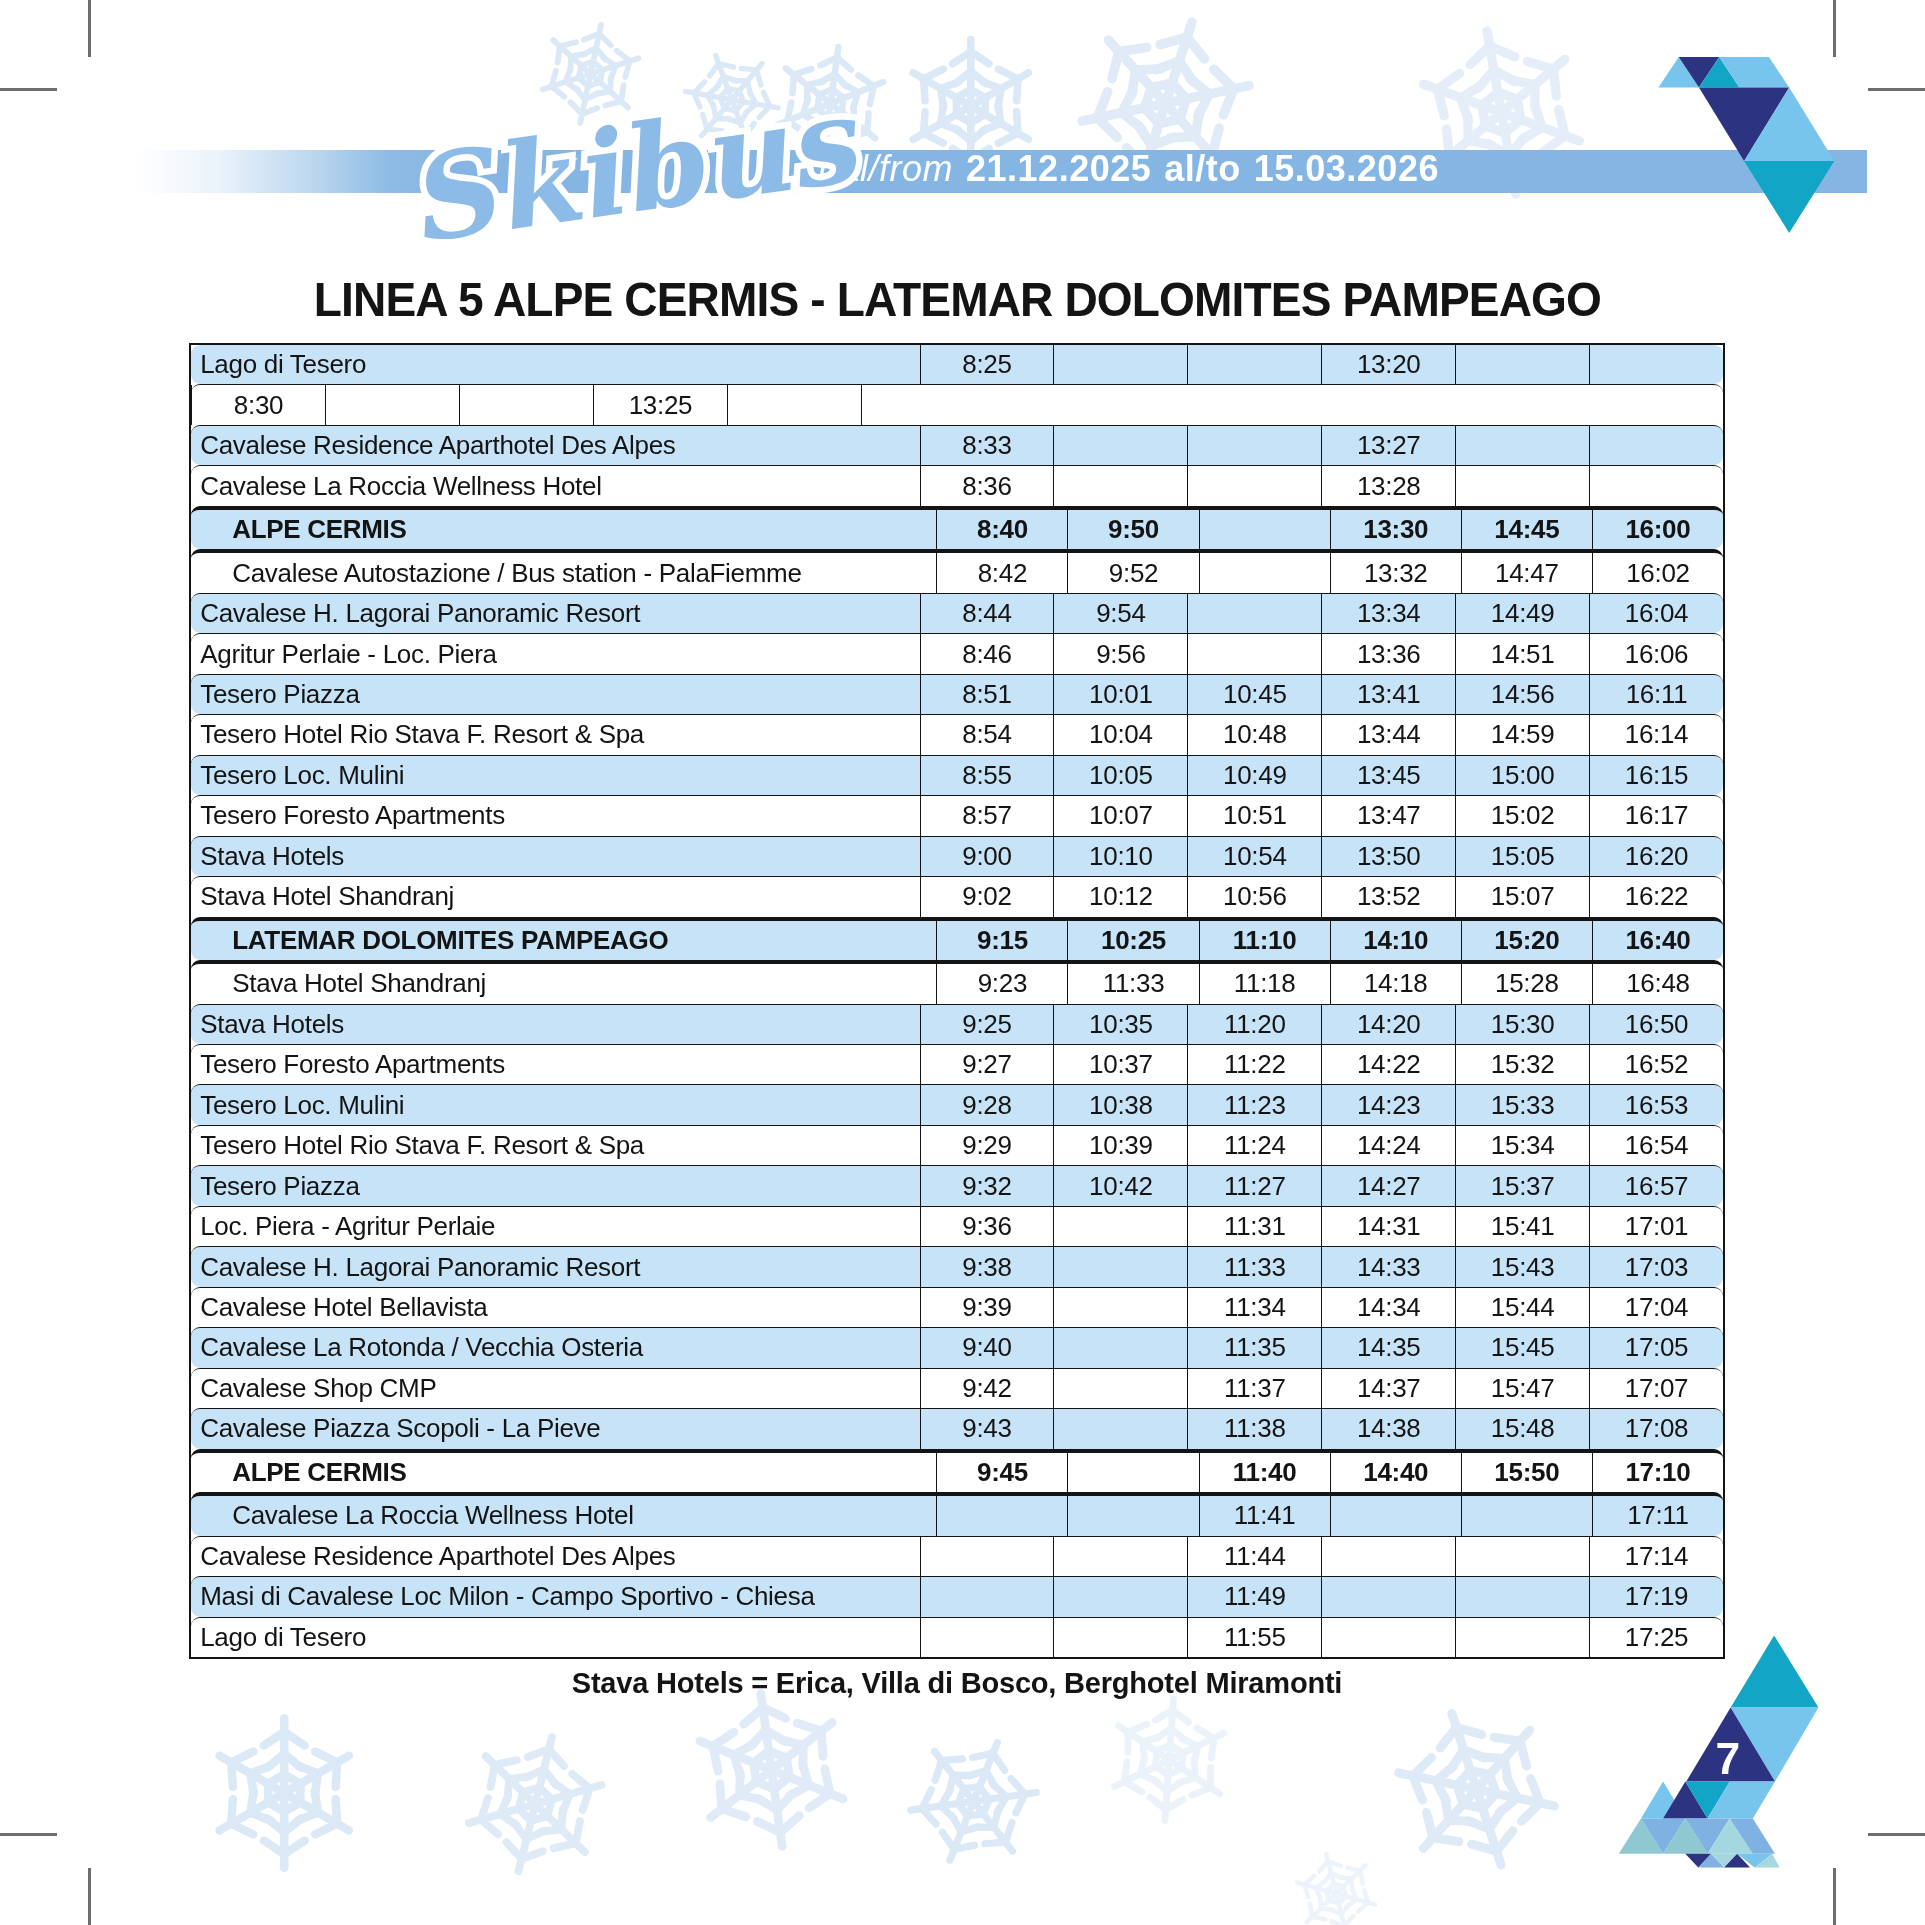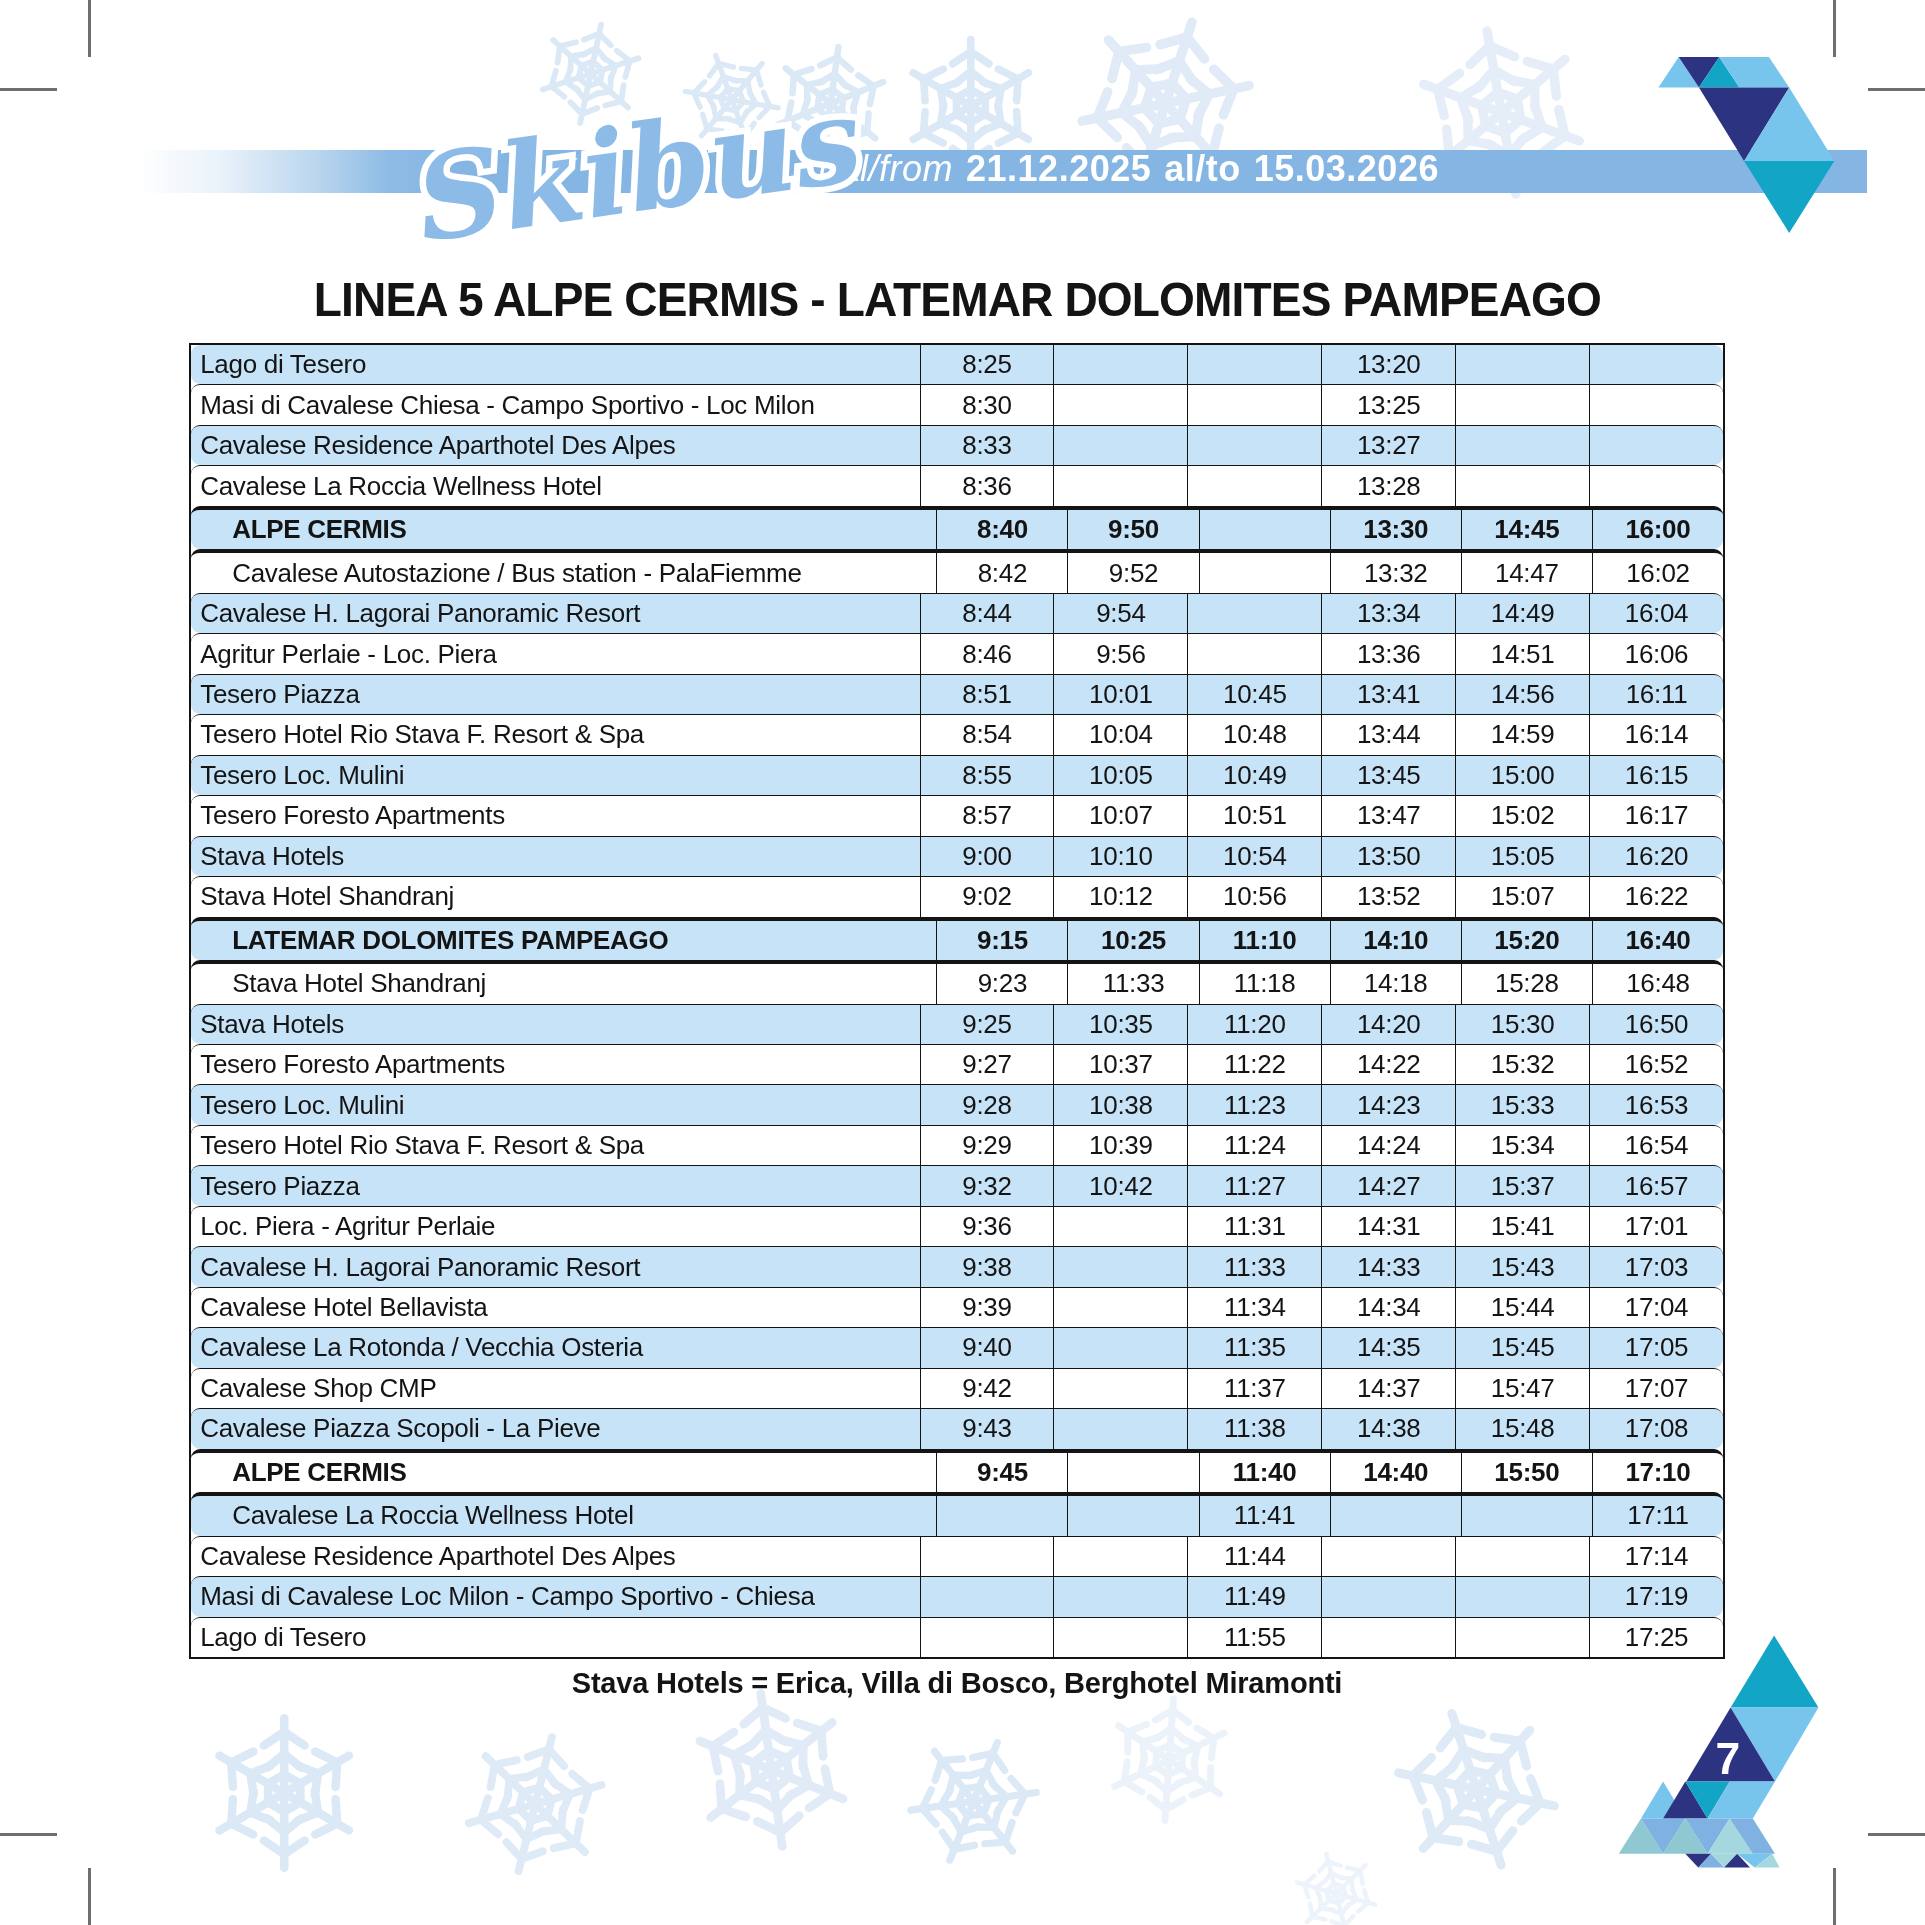--- a/index.html
+++ b/index.html
@@ -169,21 +169,20 @@
       <div class="row first shade">
       <div class="cell name">Lago di Tesero</div>
       <div class="cell tcol">8:25</div>
       <div class="cell tcol"></div>
       <div class="cell tcol"></div>
       <div class="cell tcol">13:20</div>
       <div class="cell tcol"></div>
       <div class="cell tcol"></div>
     </div>
       <div class="row">
-      <div class="cell name">Masi di Cavalese Chiesa - Campo Sportivo - Loc Milon</div>
       <div class="cell tcol">8:30</div>
       <div class="cell tcol"></div>
       <div class="cell tcol"></div>
       <div class="cell tcol">13:25</div>
       <div class="cell tcol"></div>
       <div class="cell tcol"></div>
     </div>
       <div class="row shade">
       <div class="cell name">Cavalese Residence Aparthotel Des Alpes</div>
       <div class="cell tcol">8:33</div>

